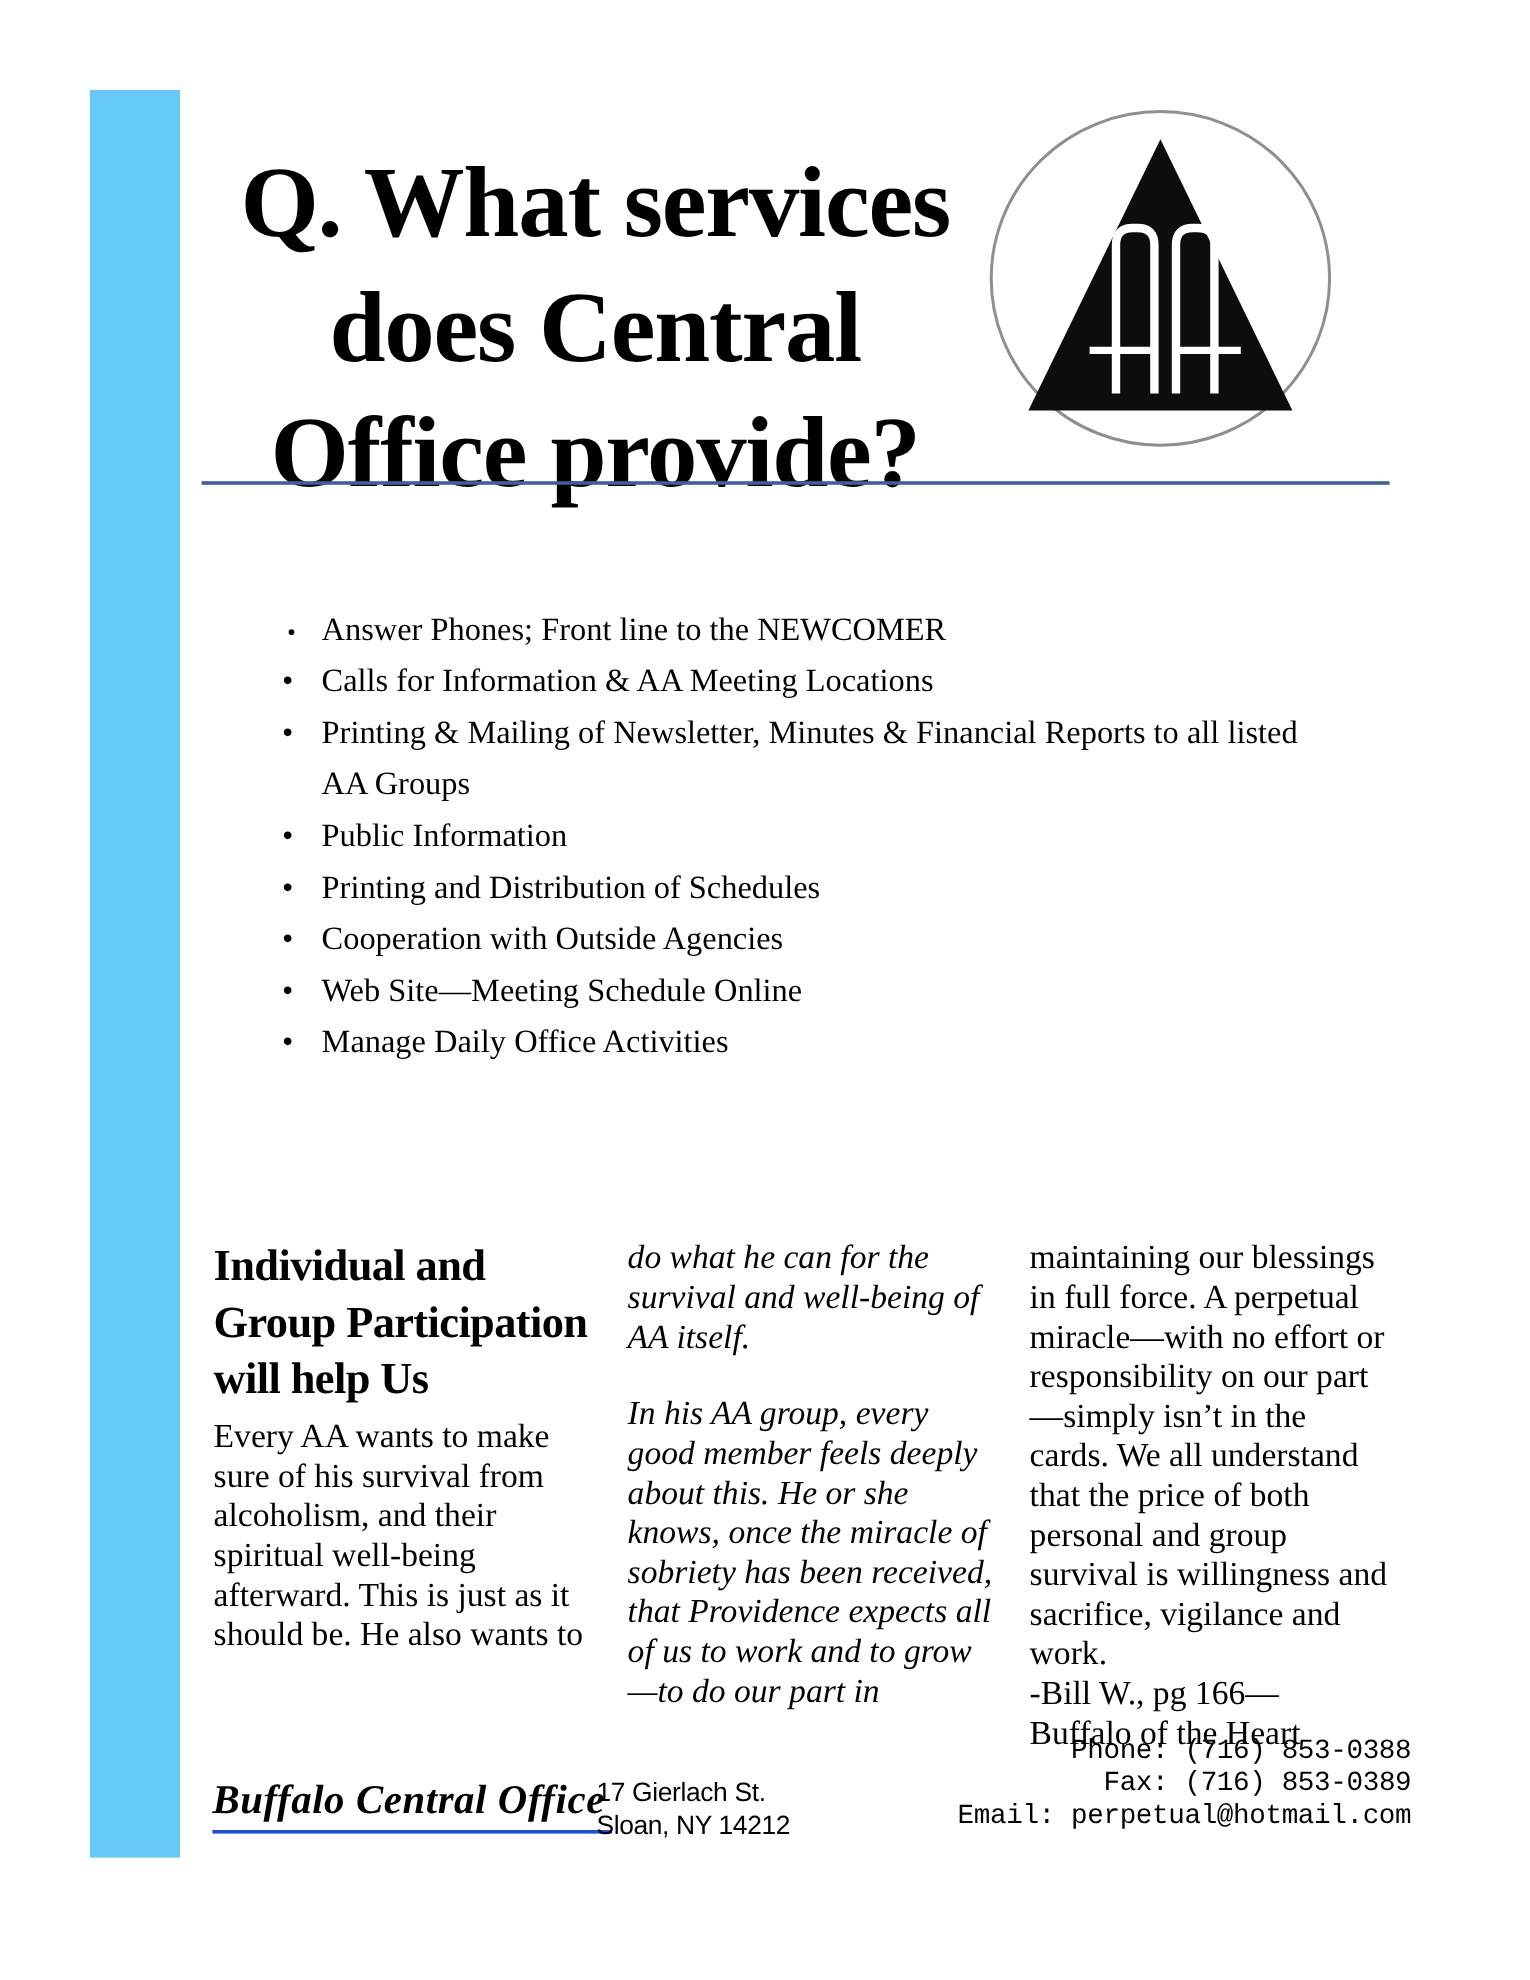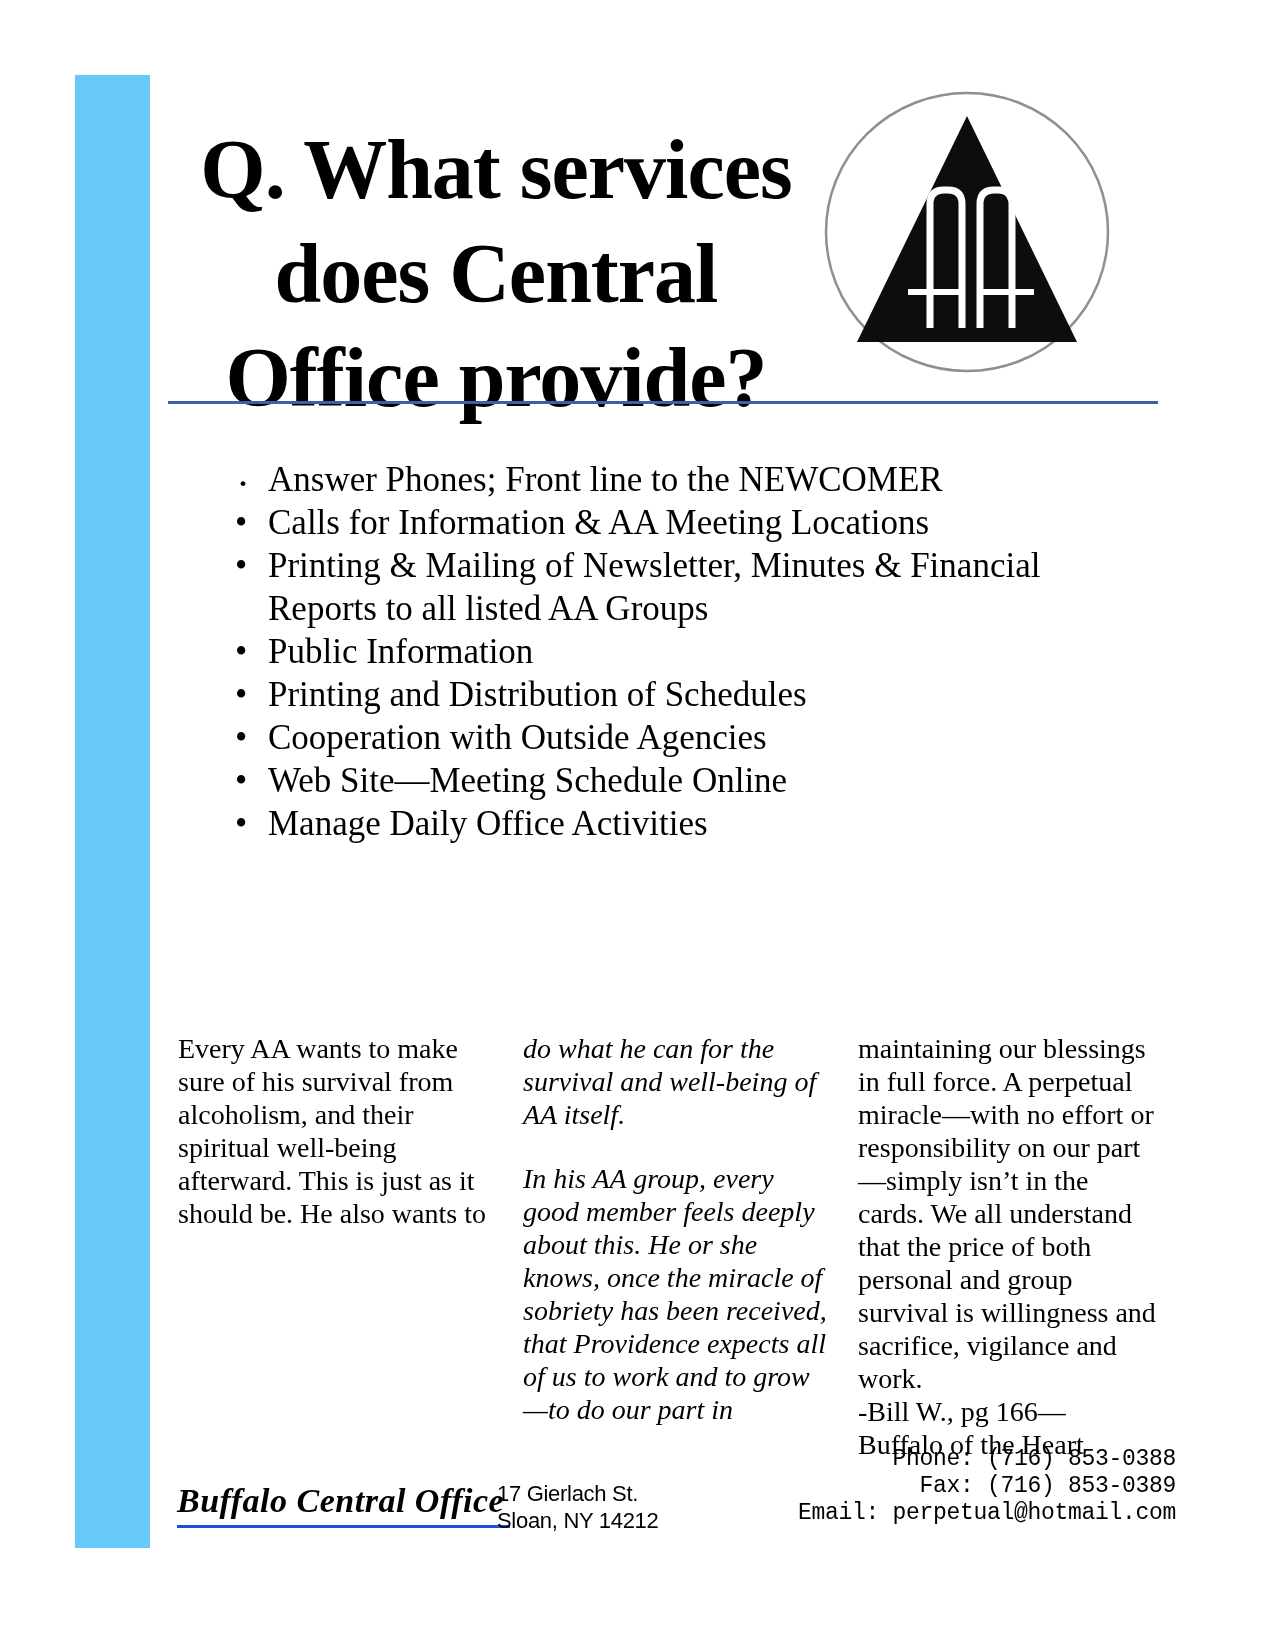--- a/index.html
+++ b/index.html
@@ -35,25 +35,25 @@
     width: 990px; height: 3px;
     background: #3f5fa3;
   }
   .logo-wrap {
     position: absolute;
     left: 822px; top: 90px;
     width: 290px; height: 284px;
   }
   .services-list {
     position: absolute;
-    left: 235px; top: 458px;
+    left: 235px; top: 503px;
     width: 880px;
     margin: 0; padding: 0;
     list-style: none;
-    font-size: 35px;
+    font-size: 27px;
     line-height: 43px;
   }
   .services-list li {
     position: relative;
     padding-left: 33px;
   }
   .services-list li::before {
     content: "•";
     position: absolute;
     left: 0; top: 0;
@@ -145,20 +145,21 @@
     <li>Printing  &amp; Mailing of Newsletter, Minutes &amp; Financial Reports to all listed AA Groups</li>
     <li>Public Information</li>
     <li>Printing and Distribution of Schedules</li>
     <li>Cooperation with Outside Agencies</li>
     <li>Web Site—Meeting Schedule Online</li>
     <li>Manage Daily Office Activities</li>
   </ul>
 
   <div class="columns">
     <div class="col col-1">
+      <h2 class="col-heading">Individual and Group Participation will help Us</h2>
       <p>Every AA wants to make sure of his survival from alcoholism, and their spiritual well-being afterward. This is just as it should be. He also wants to</p>
     </div>
     <div class="col col-2">
       <p>do what he can for the survival and well-being of AA itself.</p>
       <p class="para-gap">In his AA group, every good member feels deeply about this. He or she knows, once the miracle of sobriety has been received, that Providence expects all of us to work and to grow—to do our part in</p>
     </div>
     <div class="col col-3">
       <p>maintaining our blessings in full force. A perpetual miracle—with no effort or responsibility on our part—simply isn’t in the cards. We all understand that the price of both personal and group survival is willingness and sacrifice, vigilance and work.</p>
       <div>-Bill W., pg 166—</div>
       <div>Buffalo of the Heart</div>

